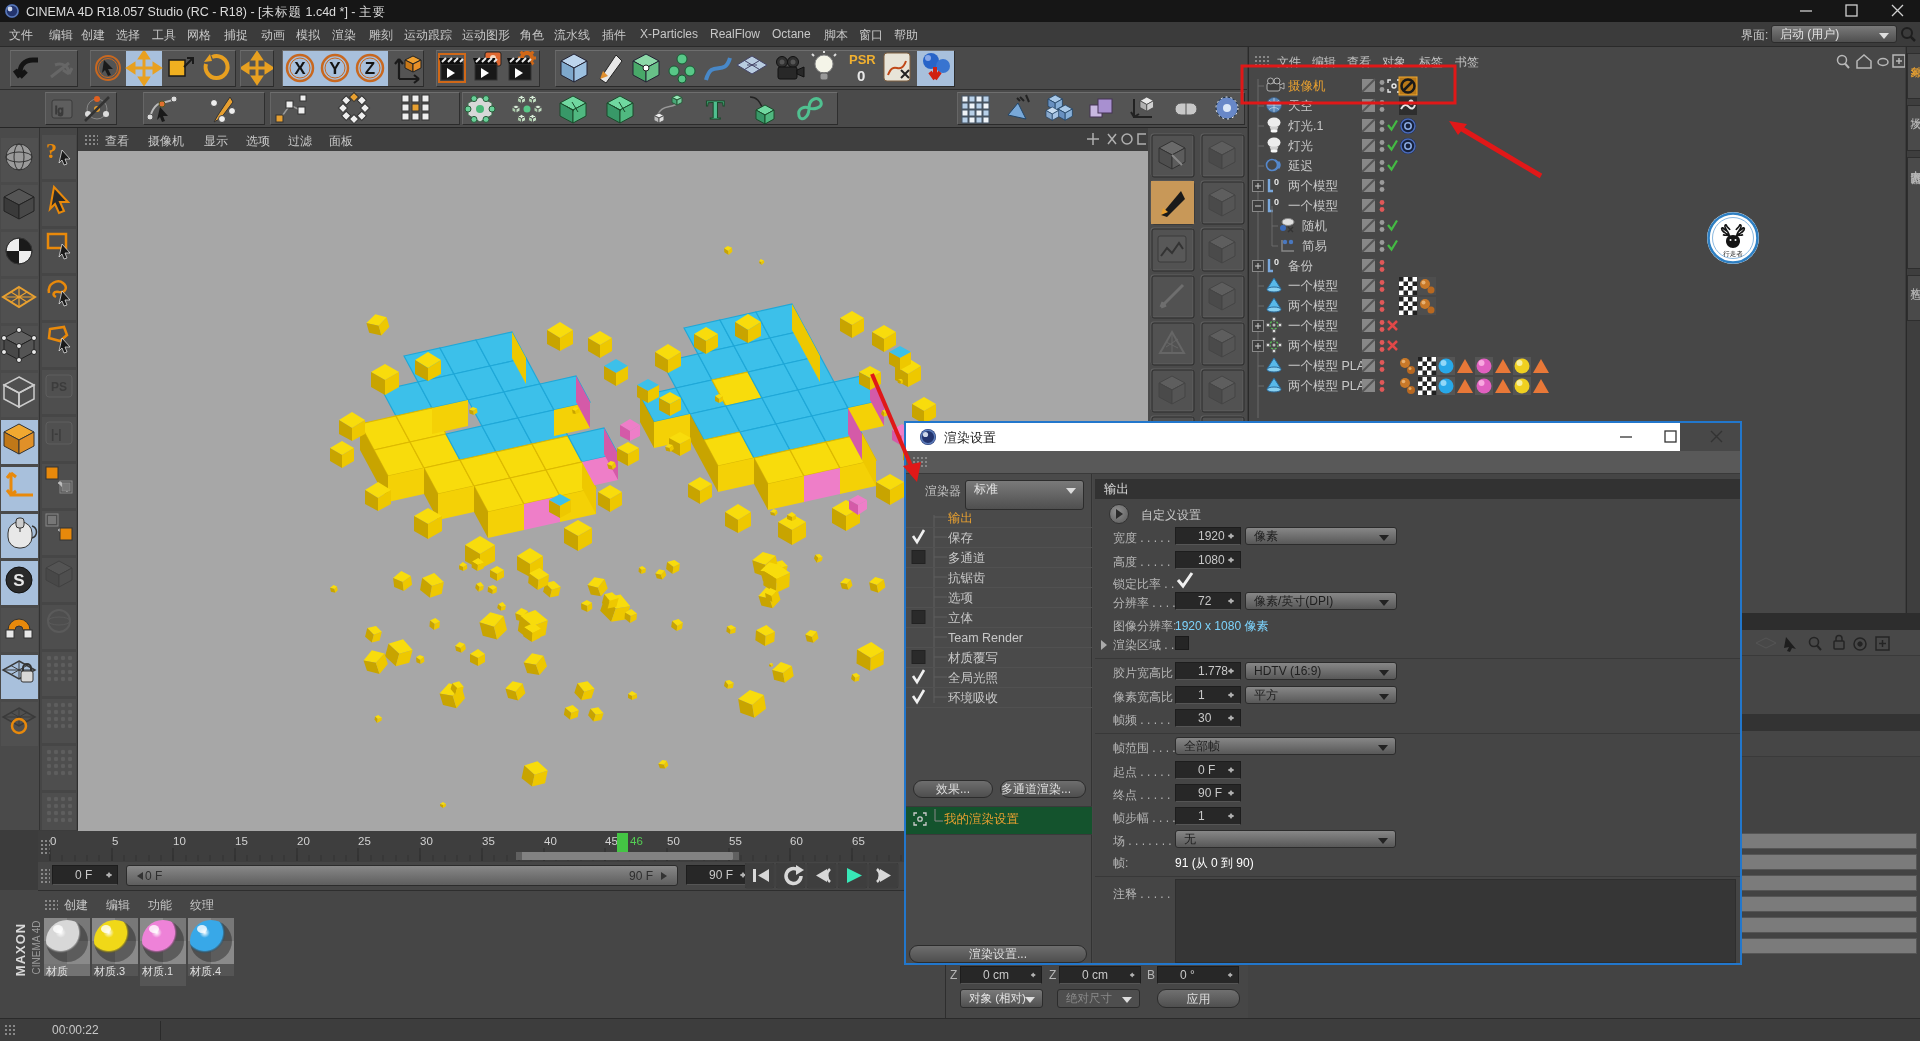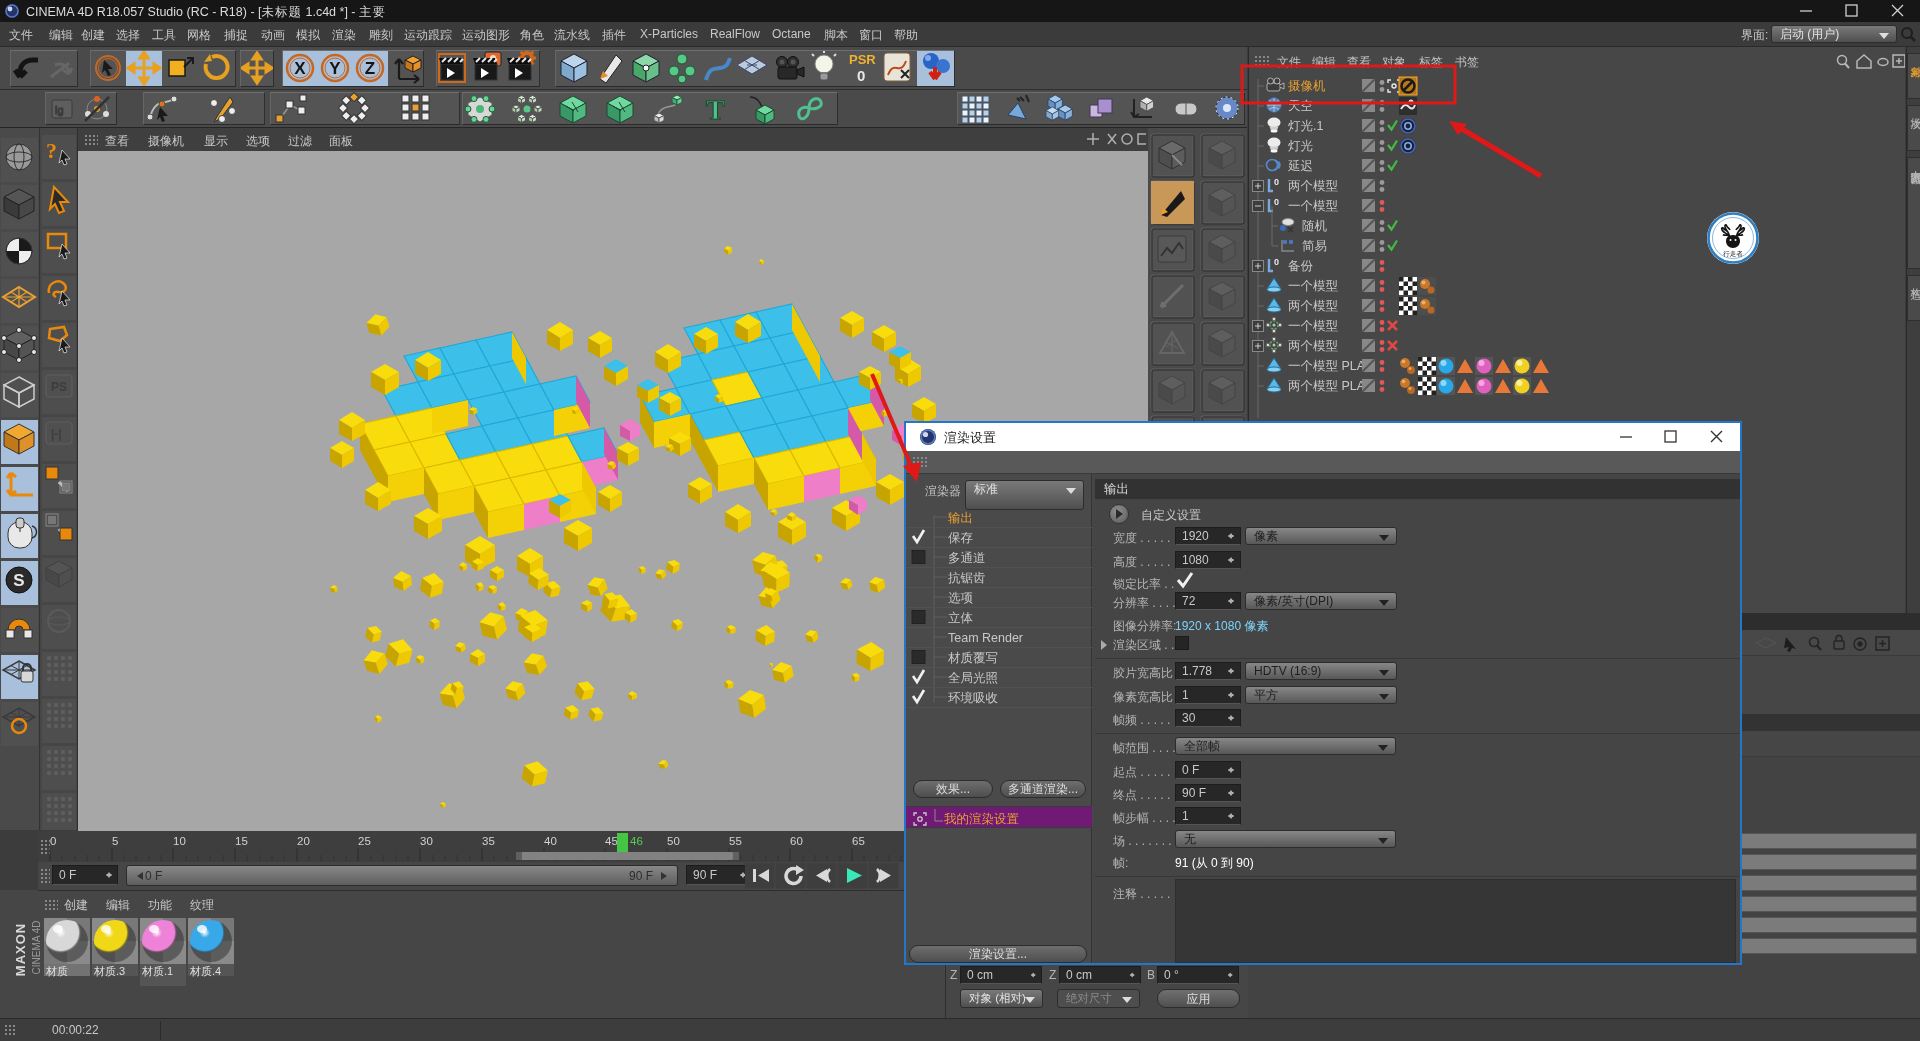--- a/index.html
+++ b/index.html
@@ -1,21 +1,21 @@
 <!DOCTYPE html>
 <html><head><meta charset="utf-8">
 <style>
 *{margin:0;padding:0;box-sizing:border-box}
 html,body{width:1920px;height:1041px;overflow:hidden;background:#3c3c3c;
  font-family:"Liberation Sans",sans-serif;-webkit-font-smoothing:antialiased}
 .abs{position:absolute}
 .txt{position:absolute;white-space:nowrap;font-size:12px;color:#c8c8c8}
 .btn3d{position:absolute;background:#545454;border-top:1px solid #6e6e6e;border-left:1px solid #666;border-right:1px solid #2e2e2e;border-bottom:1px solid #2a2a2a}
 .grip{position:absolute;background-image:radial-gradient(circle,#888 1px,transparent 1.2px);background-size:4px 4px}
-.inp{position:absolute;background:#272727;border:1px solid #1d1d1d;border-bottom-color:#555;color:#c9c9c9;font-size:12px;line-height:16px;padding-left:6px}
+.inp{position:absolute;background:#272727;border:1px solid #1d1d1d;border-bottom-color:#555;color:#c9c9c9;font-size:12px;line-height:16px;padding-left:22px}
 .dd{position:absolute;border-radius:3px;background:linear-gradient(#878787,#585858);border:1px solid #2c2c2c;color:#1e1e1e;font-size:12px;line-height:17px;padding-left:8px}
 .dd:after{content:"";position:absolute;right:7px;top:7px;border:5px solid transparent;border-top:6px solid #222;}
 .dd2{position:absolute;border-radius:3px;background:linear-gradient(#7a7a7a,#4f4f4f);border:1px solid #2c2c2c;color:#e2e2e2;font-size:12px;line-height:17px;padding-left:8px}
 .dd2:after{content:"";position:absolute;right:7px;top:7px;border:5px solid transparent;border-top:6px solid #ddd;}
 .lbl{position:absolute;white-space:nowrap;font-size:12px;color:#b5b5b5}
 .spin{position:absolute;width:8px;height:16px}
 .spin:before{content:"";position:absolute;top:2px;left:0;border:3.5px solid transparent;border-bottom:4px solid #b0b0b0}
 .spin:after{content:"";position:absolute;bottom:2px;left:0;border:3.5px solid transparent;border-top:4px solid #b0b0b0}
 .chk{position:absolute;width:14px;height:14px;background:#252525;border:1px solid #1a1a1a}
 </style></head><body>
@@ -2051,21 +2051,21 @@
 <div class="abs" style="left:211px;top:99px;width:83px;height:19px;border-radius:9px;background:linear-gradient(#707070,#4f4f4f);border:1px solid #2c2c2c;color:#ddd;font-size:12px;text-align:center;line-height:18px">应用</div>
 
 </div>
 <div class="abs" style="left:0;top:1018px;width:1920px;height:23px;background:#3d3d3d;border-top:1px solid #2a2a2a">
 <div class="grip" style="left:4px;top:5px;width:12px;height:12px"></div>
 <div class="txt" style="left:52px;top:4px;color:#c8c8c8">00:00:22</div>
 <div class="abs" style="left:160px;top:2px;width:1px;height:19px;background:#2a2a2a"></div>
 </div>
 <div class="abs" style="left:905px;top:422px;width:836px;height:542px;background:#484848;border:1px solid #2277cc;box-shadow:0 0 0 1px #2277cc">
 
-<div class="abs" style="left:0;top:0;width:834px;height:28px;background:#ffffff">
+<div class="abs" style="left:0;top:0;width:774px;height:28px;background:#ffffff">
  <svg class="abs" style="left:13px;top:5px" width="18" height="18">
         <circle cx="9" cy="9" r="8" fill="#23346e"></circle>
         <circle cx="9" cy="9" r="6.8" fill="none" stroke="#5a7ab8" stroke-width="1.6"></circle>
         <circle cx="6.5" cy="6.5" r="2.6" fill="#cfd8ea"></circle>
       </svg>
  <div class="abs" style="left:38px;top:6px;font-size:13px;color:#1a1a1a">渲染设置</div>
  <svg class="abs" style="left:700px;top:0" width="134" height="28">
   <line x1="14" y1="14" x2="26" y2="14" stroke="#333" stroke-width="1.3"></line>
   <rect x="59" y="8" width="11" height="11" fill="none" stroke="#333" stroke-width="1.3"></rect>
   <path d="M105 8 L116 19 M116 8 L105 19" stroke="#333" stroke-width="1.4"></path>
@@ -2113,22 +2113,22 @@
 <line x1="28" y1="170" x2="41" y2="170" stroke="#5e5e5e"></line>
 <text x="42" y="174.5" font-size="12.5" fill="#c8c8c8" font-family="Liberation Sans">全局光照</text>
 <path d="M7 169 l4 6 7 -12" stroke="#f0f0f0" stroke-width="2.6" fill="none"></path>
 <line x1="0" y1="200.5" x2="186" y2="200.5" stroke="#515151"></line>
 <line x1="28" y1="190" x2="41" y2="190" stroke="#5e5e5e"></line>
 <text x="42" y="194.5" font-size="12.5" fill="#c8c8c8" font-family="Liberation Sans">环境吸收</text>
 <path d="M7 189 l4 6 7 -12" stroke="#f0f0f0" stroke-width="2.6" fill="none"></path>
 </svg>
 
 <div class="abs" style="left:7px;top:357px;width:80px;height:18px;border-radius:9px;background:linear-gradient(#6e6e6e,#4e4e4e);border:1px solid #2c2c2c;color:#ddd;font-size:12px;text-align:center;line-height:17px">效果...</div>
-<div class="abs" style="left:94px;top:357px;width:86px;height:18px;border-radius:9px;background:linear-gradient(#6e6e6e,#4e4e4e);border:1px solid #2c2c2c;color:#ddd;font-size:12px;text-align:center;line-height:17px">多通道渲染...</div>
-<div class="abs" style="left:0;top:383px;width:186px;height:22px;background:#701a75;border-top:1px solid #3a3a3a;border-bottom:1px solid #3a3a3a">
+<div class="abs" style="left:94px;top:357px;width:86px;height:18px;border-radius:9px;background:linear-gradient(#6e6e6e,#4e4e4e);border:1px solid #2c2c2c;color:#ddd;font-size:12px;text-align:left;line-height:17px">多通道渲染...</div>
+<div class="abs" style="left:0;top:383px;width:186px;height:29px;background:#14532d;border-top:1px solid #3a3a3a;border-bottom:1px solid #3a3a3a">
  <svg class="abs" style="left:6px;top:4px" width="16" height="16" fill="none" stroke="#ccc" stroke-width="1.3">
         <path d="M2 5 v-3 h3 M11 2 h3 v3 M2 11 v3 h3 M14 11 v3 h-3"></path>
         <circle cx="8" cy="8" r="2.2"></circle>
       </svg>
  <svg class="abs" style="left:26px;top:2px" width="12" height="18">
         <path d="M3 0 v12 h8" stroke="#888" fill="none"></path>
       </svg>
  <div class="abs" style="left:38px;top:4px;font-size:12.5px;color:#e8a030">我的渲染设置</div>
 </div>
 <div class="abs" style="left:3px;top:522px;width:178px;height:18px;border-radius:9px;background:linear-gradient(#6e6e6e,#4e4e4e);border:1px solid #2c2c2c;color:#ddd;font-size:12px;text-align:center;line-height:17px">渲染设置...</div>

